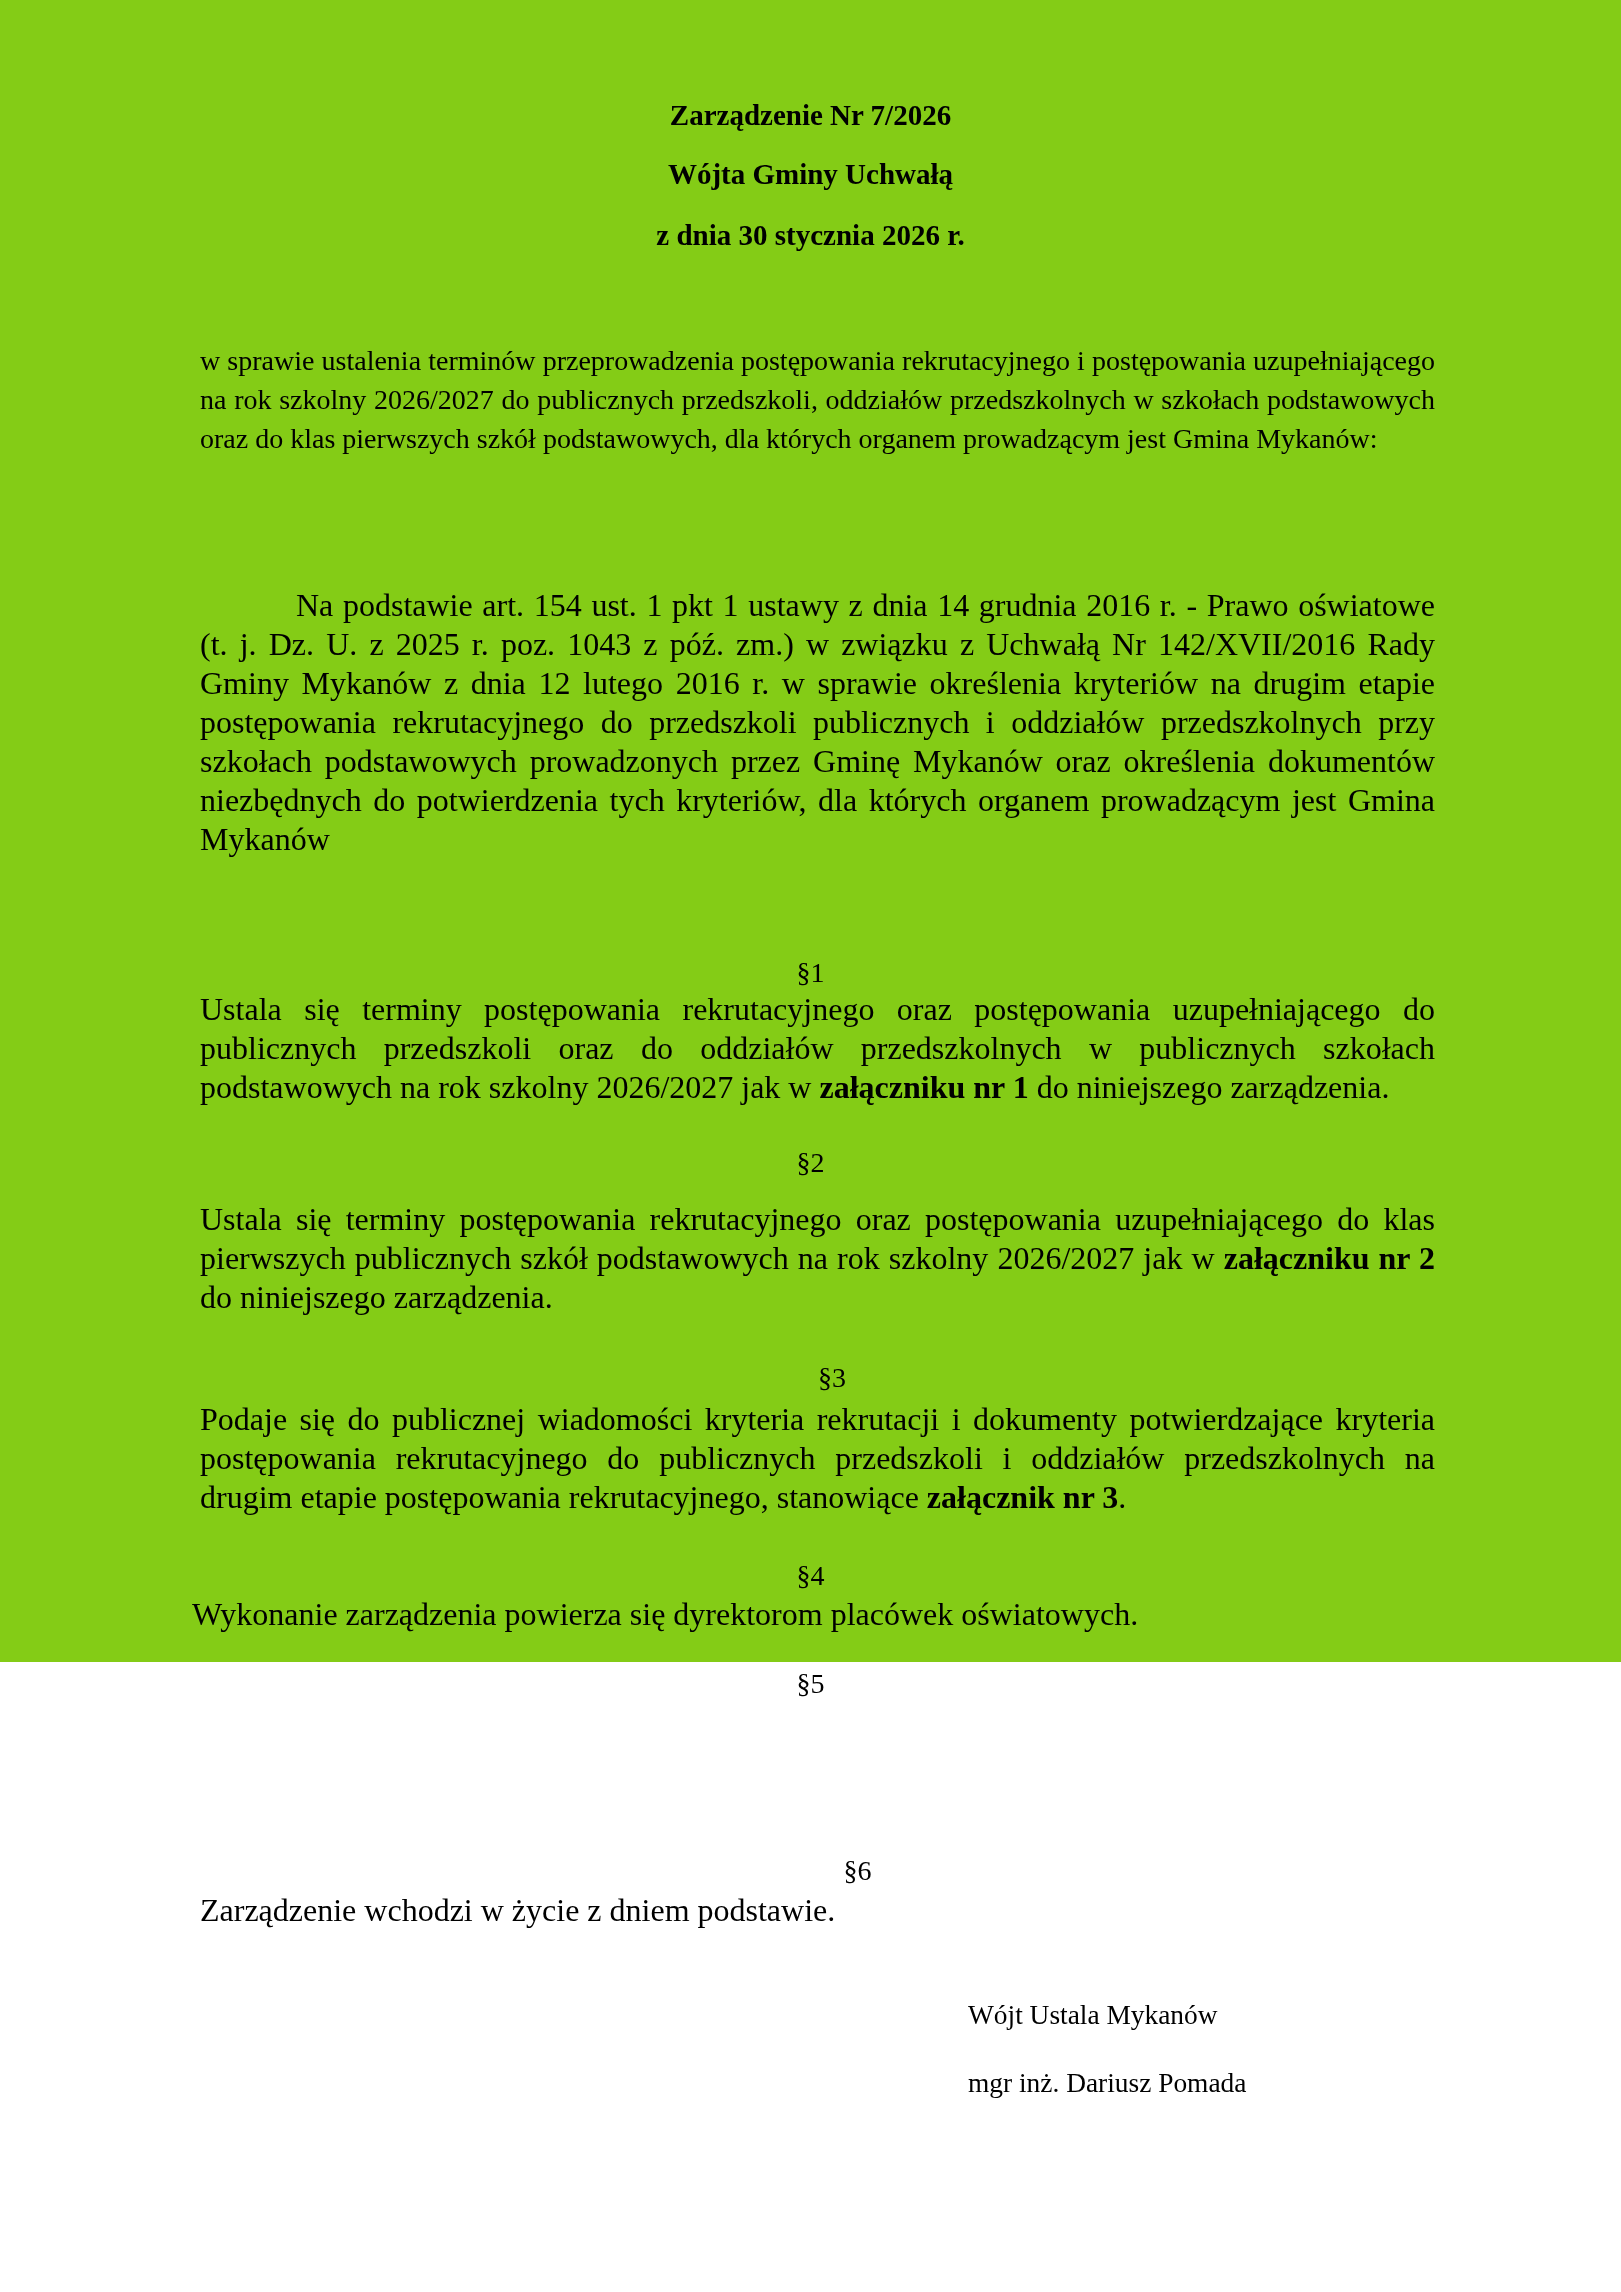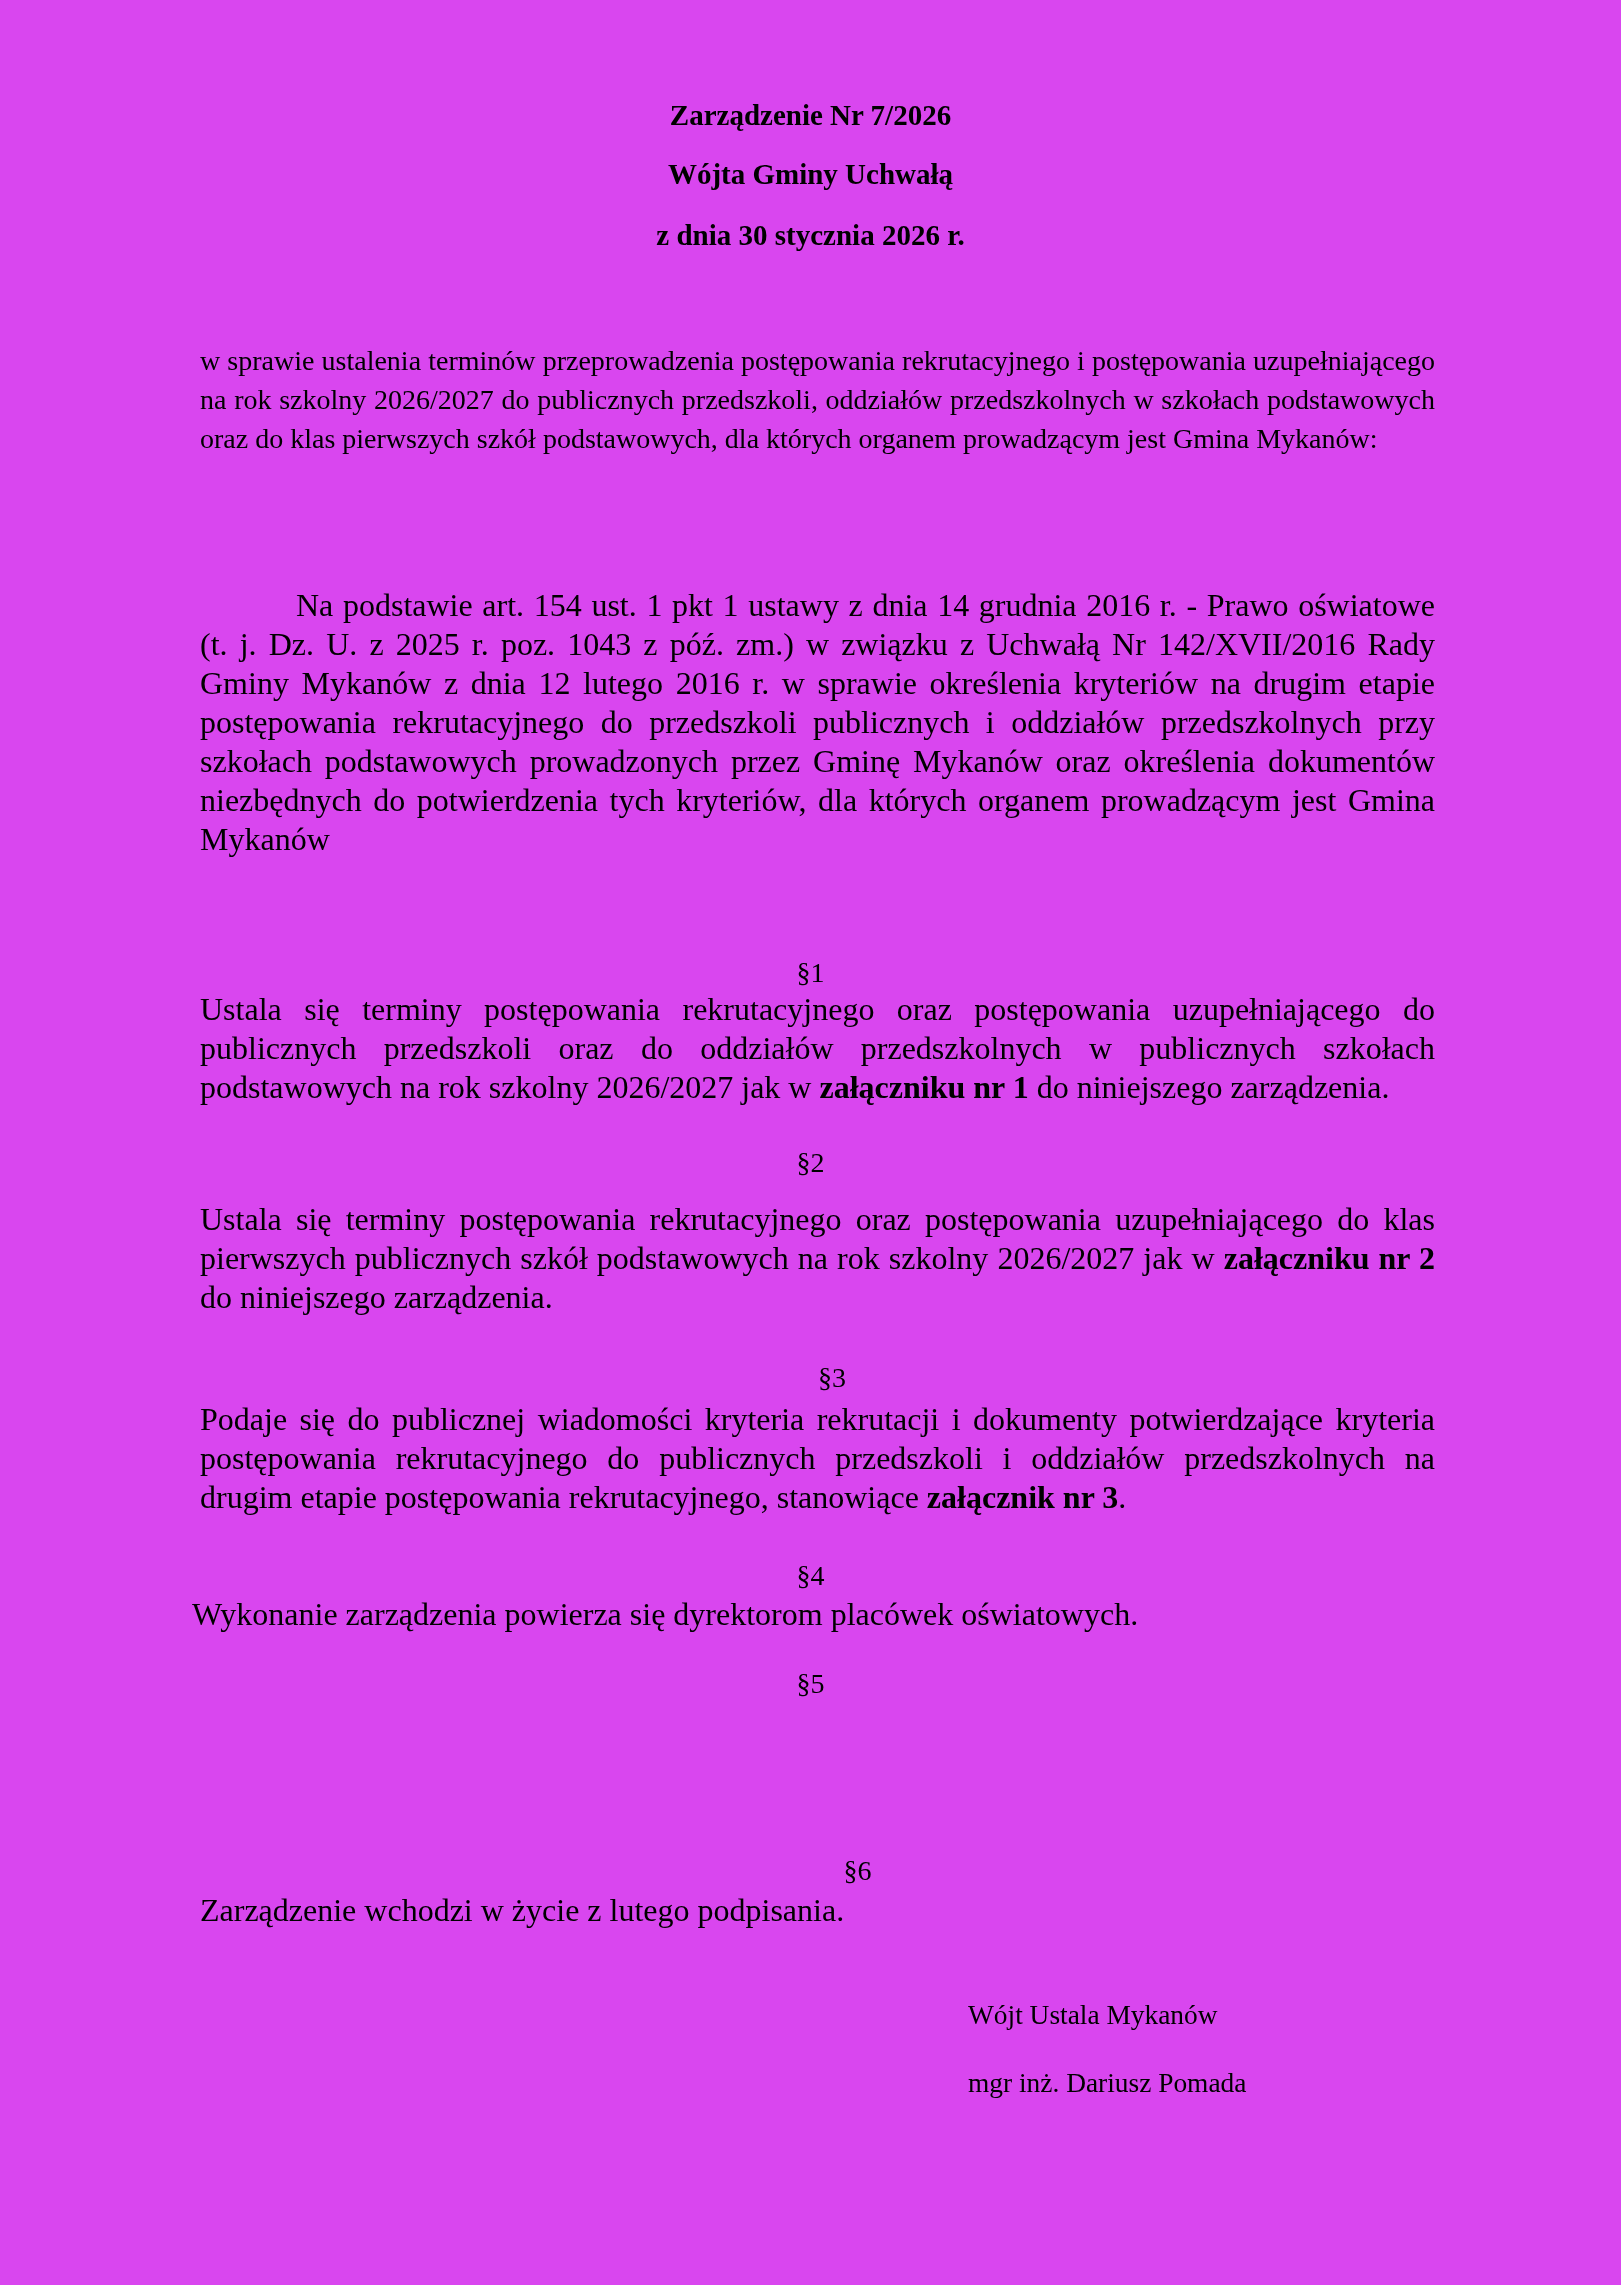--- a/index.html
+++ b/index.html
@@ -1,18 +1,18 @@
 <!DOCTYPE html>
 <html><head>
   <meta charset="utf-8">
   <style>
     html, body { margin: 0; padding: 0; background: #ffffff; }
     body { width: 1621px; height: 2293px; position: relative; overflow: hidden;
       font-family: "Liberation Serif", "DejaVu Serif", serif; color: #000; }
-    .page { position: absolute; left: 0; top: 0; width: 1621px; height: 2285px; background: #d946ef; }
+    .page { position: absolute; left: 0; top: 0; width: 1621px; height: 1662px; background: #84cc16; }
     .abs { position: absolute; }
     .title { left: 0; width: 1621px; text-align: center; font-weight: bold; font-size: 29px; line-height: 35px; }
     .block { left: 200px; width: 1235px; font-size: 32px; line-height: 39px; text-align: justify; }
     .subject { font-weight: normal; font-size: 28px; line-height: 39px; }
     .indent { text-indent: 96px; }
     .para-sign { left: 0; width: 1621px; text-align: center; font-size: 28px; line-height: 35px; }
     .sig { left: 968px; font-size: 27.4px; line-height: 35px; white-space: nowrap; }
     .nowrap { white-space: nowrap; }
     p { margin: 0; }
     b { font-weight: bold; }
@@ -39,19 +39,19 @@
 
   <div class="abs para-sign" style="top:1360px; left:21.6px;">§3</div>
   <p class="abs block" style="top:1400px;"><span>Podaje się do publicznej wiadomości kryteria rekrutacji i dokumenty potwierdzające kryteria postępowania rekrutacyjnego do publicznych przedszkoli i oddziałów przedszkolnych na drugim etapie postępowania rekrutacyjnego, stanowiące </span><b>załącznik nr 3</b><span>.</span></p>
 
   <div class="abs para-sign" style="top:1558px;">§4</div>
   <p class="abs block nowrap" style="top:1595px; left:192px;">Wykonanie zarządzenia powierza się dyrektorom placówek oświatowych.</p>
 
   <div class="abs para-sign" style="top:1666px;">§5</div>
 
   <div class="abs para-sign" style="top:1853px; left:47px;">§6</div>
-  <p class="abs block nowrap" style="top:1891px;">Zarządzenie wchodzi w życie z lutego podpisania.</p>
+  <p class="abs block nowrap" style="top:1891px;">Zarządzenie wchodzi w życie z dniem podstawie.</p>
 
   <div class="abs sig" style="top:1998px;">Wójt Ustala Mykanów</div>
   <div class="abs sig" style="top:2066px;">mgr inż. Dariusz Pomada</div>
 
 </div>
 
 
 </body></html>

